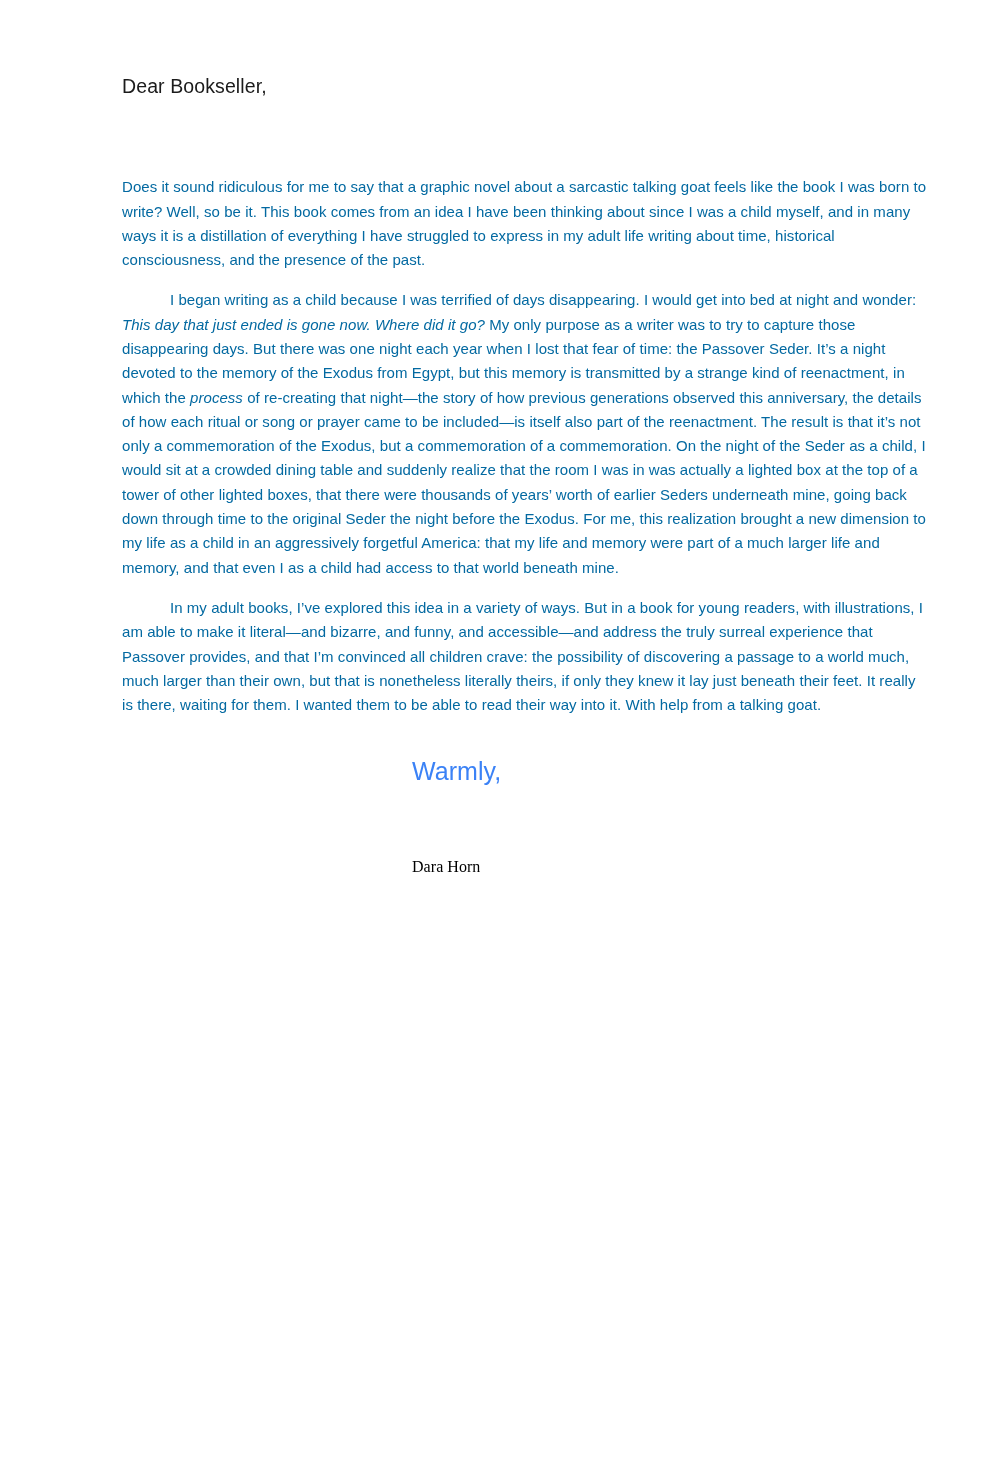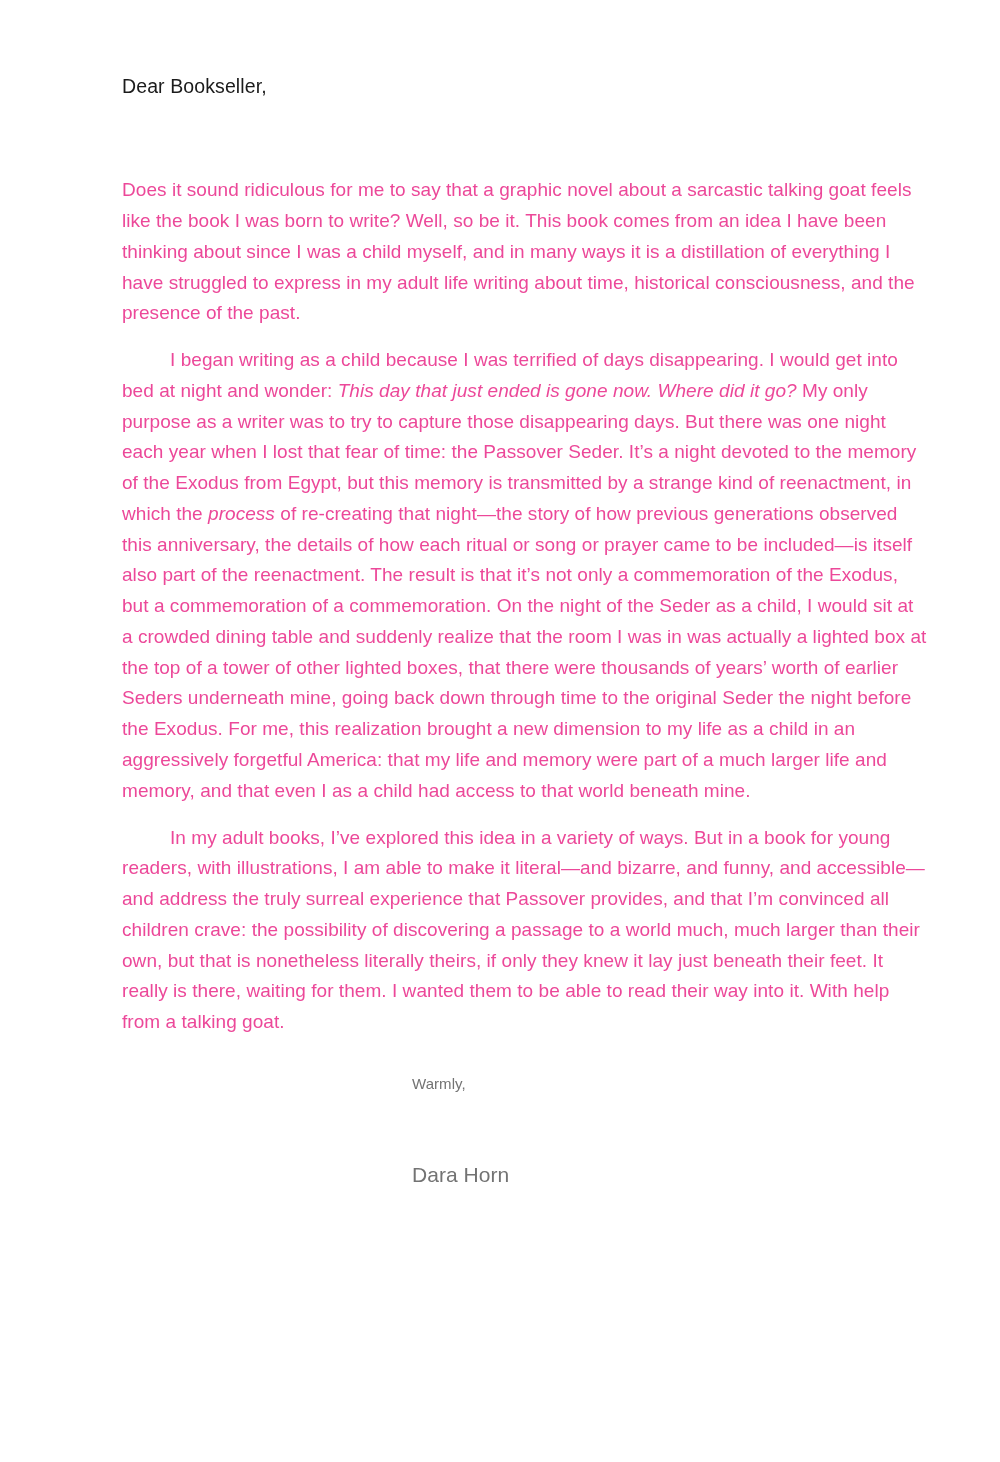--- a/index.html
+++ b/index.html
@@ -27,47 +27,48 @@
     width: 805px;
   }
   .salutation {
     font-size: 19.5px;
     line-height: 1.55;
     letter-spacing: 0.1px;
     margin: 0 0 74px 0;
     color: #1b1b1b;
   }
   p.body-par {
-    font-size: 19px;
+    font-size: 15px;
     line-height: 1.62;
     letter-spacing: 0.05px;
     margin: 0 0 16px 0;
-    color: #ec4899;
+    color: #0369a1;
     text-align: left;
   }
   p.body-par.indented {
     text-indent: 48px;
   }
   p.body-par em {
   }
   .signoff {
-    font-size: 15px;
+    font-size: 25px;
     line-height: 1.62;
     letter-spacing: 0.05px;
     margin: 34px 0 0 0;
     padding-left: 290px;
-    color: #737373;
+    color: #3b82f6;
   }
   .signature {
-    font-size: 21px;
+    font-size: 16px;
     line-height: 1.62;
     letter-spacing: 0.05px;
     margin: 62px 0 0 0;
     padding-left: 290px;
-    color: #737373;
+    color: #000000;
+    font-family: Liberation Serif, serif;
   }
 </style>
 </head>
 <body>
 
 <div class="page">
   <div class="letter">
 
     <p class="salutation">Dear Bookseller,</p>
 

